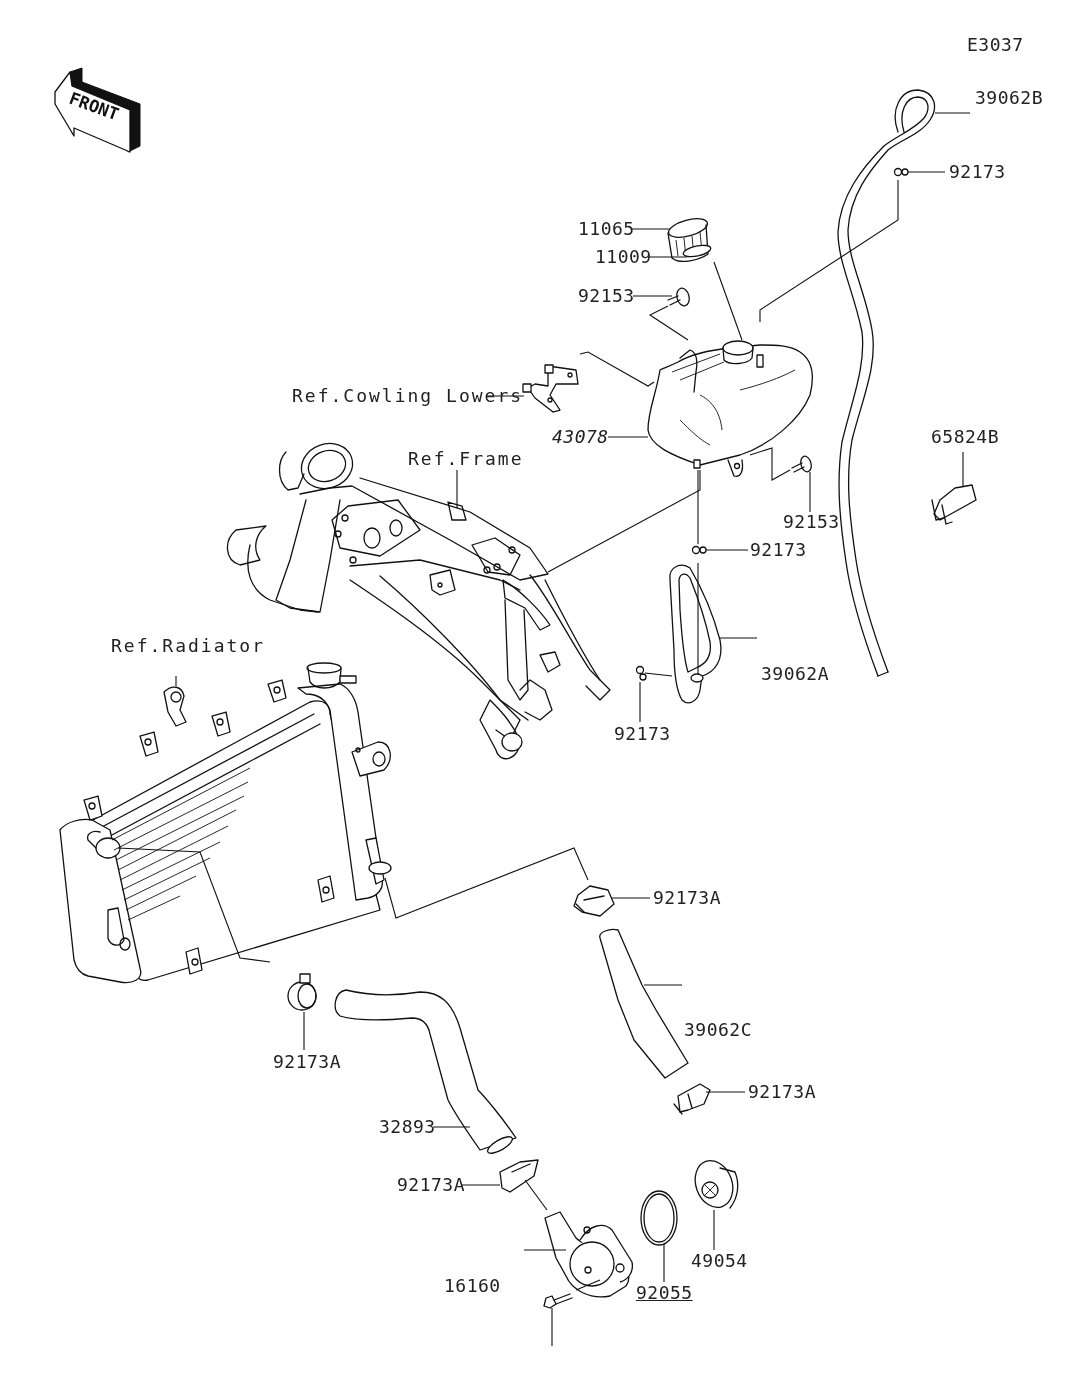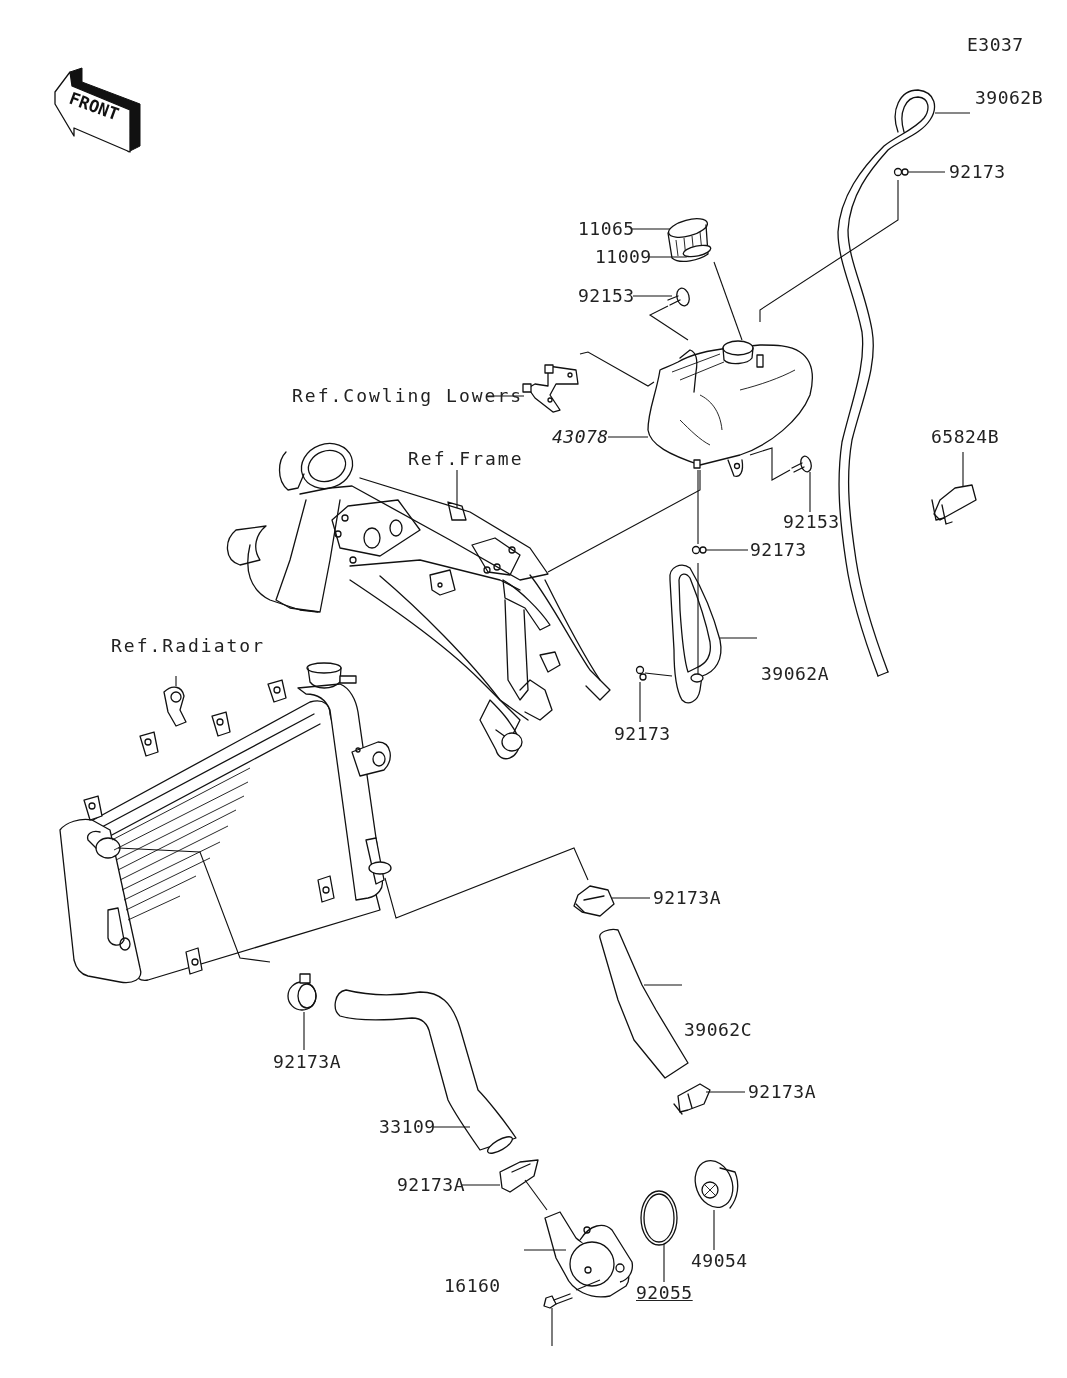--- a/index.html
+++ b/index.html
@@ -282,20 +282,20 @@
 <div class="lbl" style="left:931px;top:429px;">65824B</div>
 <div class="lbl" style="left:783px;top:514px;">92153</div>
 <div class="lbl" style="left:750px;top:542px;">92173</div>
 <div class="lbl" style="left:761px;top:630px;margin-top:36px;">39062A</div>
 <div class="lbl ref" style="left:111px;top:638px;">Ref.Radiator</div>
 <div class="lbl" style="left:614px;top:726px;">92173</div>
 <div class="lbl" style="left:653px;top:890px;">92173A</div>
 <div class="lbl" style="left:684px;top:977px;margin-top:45px;">39062C</div>
 <div class="lbl" style="left:273px;top:1054px;">92173A</div>
 <div class="lbl" style="left:748px;top:1084px;">92173A</div>
-<div class="lbl" style="left:379px;top:1119px;">33109</div>
+<div class="lbl" style="left:379px;top:1119px;">32893</div>
 <div class="lbl" style="left:397px;top:1177px;">92173A</div>
 <div class="lbl" style="left:444px;top:1242px;margin-top:36px;">16160</div>
 <div class="lbl" style="left:691px;top:1253px;">49054</div>
 <div class="lbl" style="left:636px;top:1285px;text-decoration:underline;">92055</div>
 <div class="lbl" style="left:529px;top:1352px;margin-top:40px;">92154</div>
 
 </div>
 
 </body></html>

